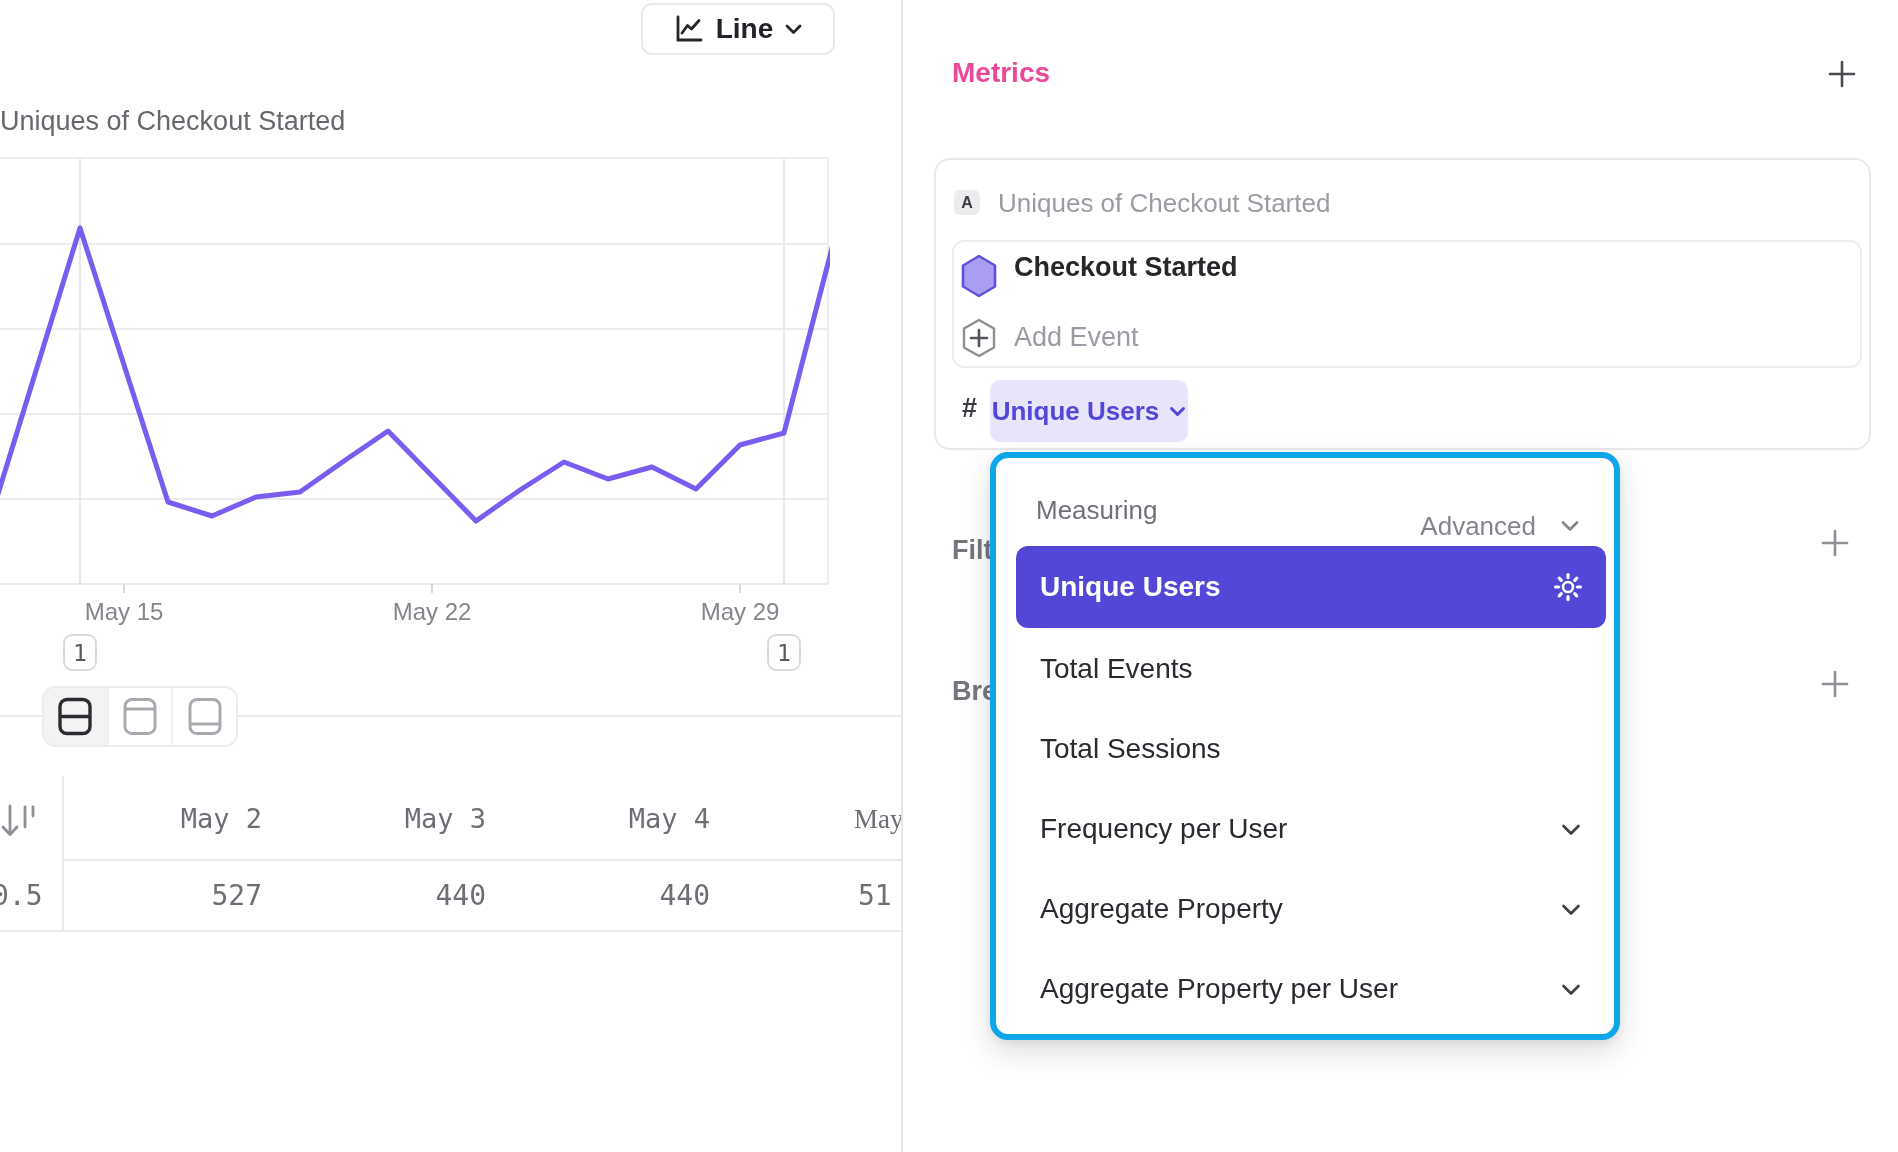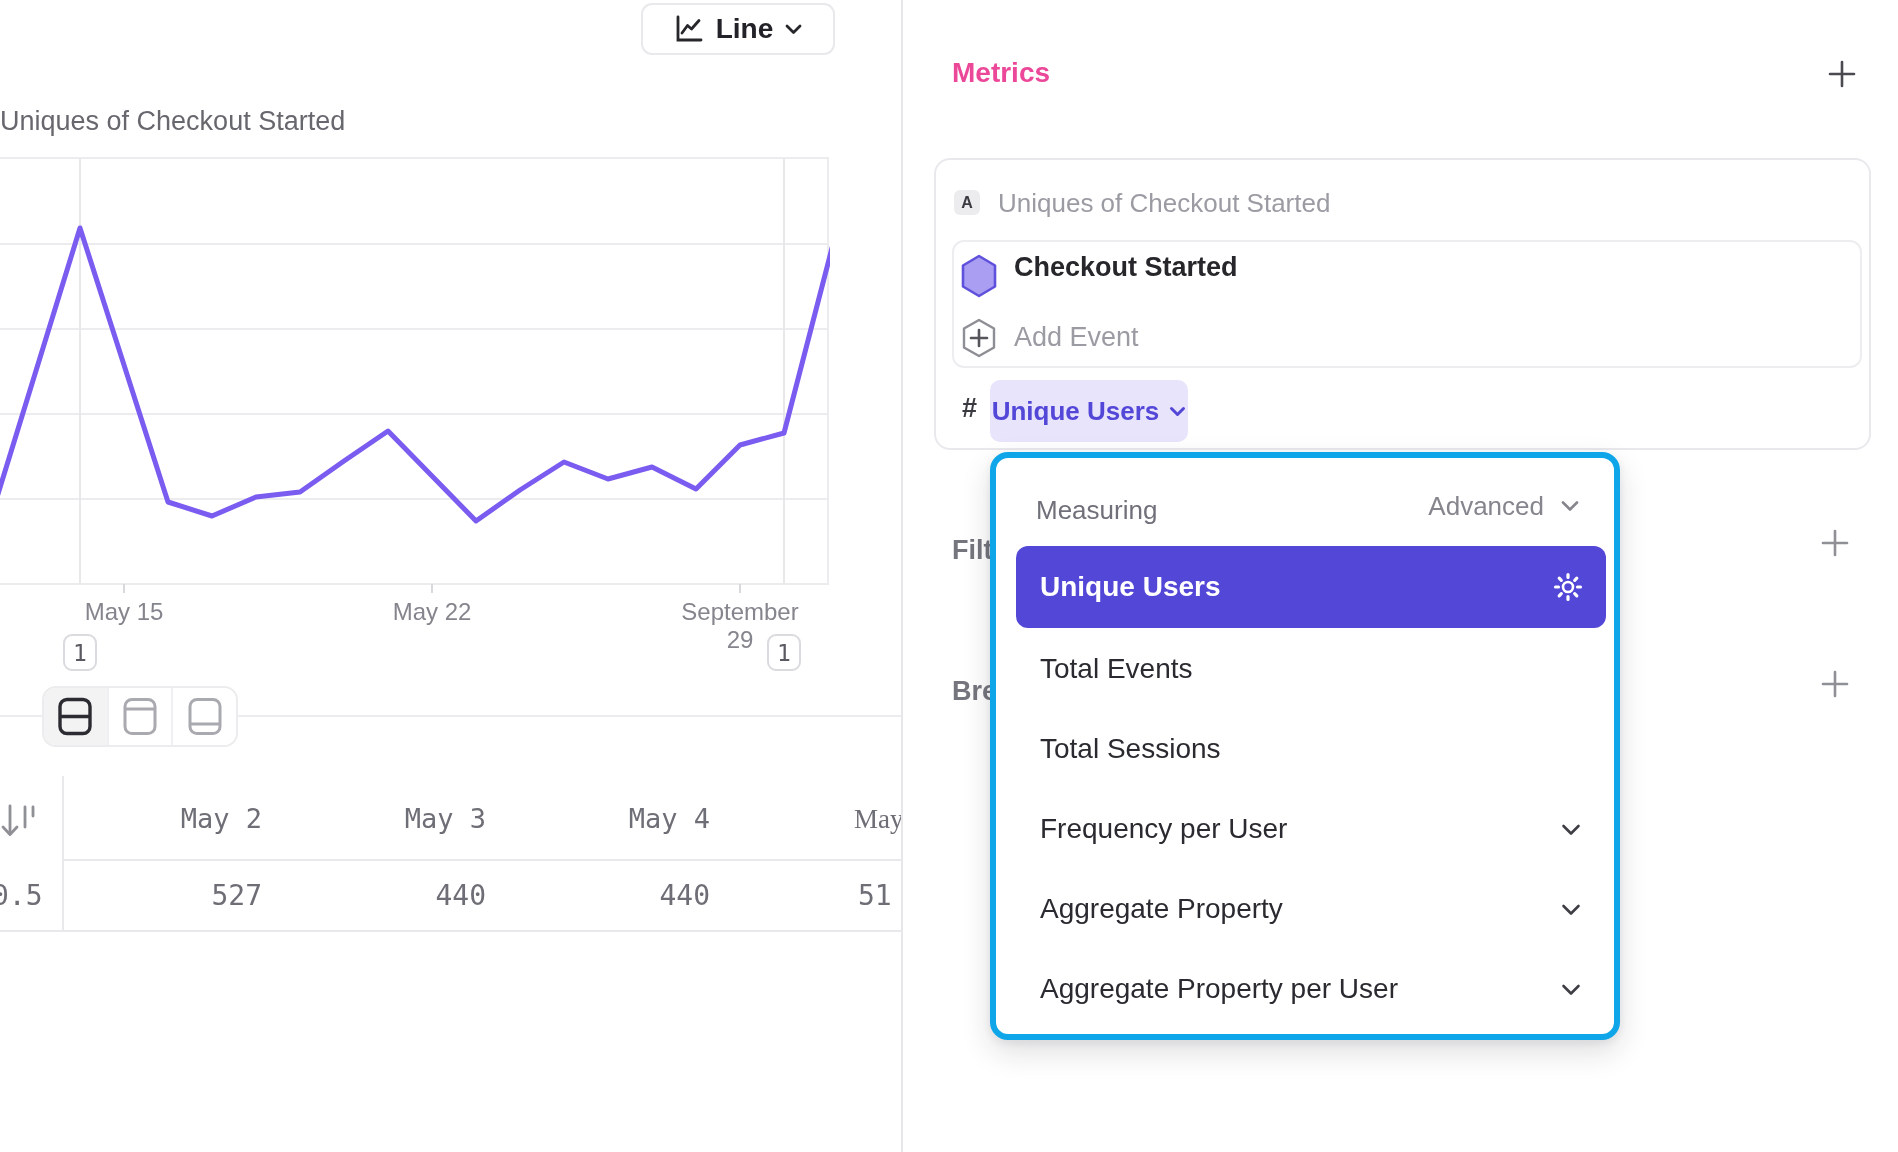--- a/index.html
+++ b/index.html
@@ -91,21 +91,21 @@
   .measure-chip .chip-label{font-size:26px;font-weight:600;color:#5347d8;white-space:nowrap;}
 
   .section-heading{position:absolute;font-size:27px;font-weight:700;color:#75757d;z-index:1;}
 
   .dropdown{
     position:absolute;left:990px;top:452px;width:630px;height:588px;background:#fff;
     border:6px solid #0ea5e9;border-radius:18px;z-index:20;box-sizing:border-box;
     box-shadow:0 12px 30px rgba(25,25,40,.14), 0 3px 8px rgba(25,25,40,.07);
   }
   .dd-measuring{position:absolute;left:40px;top:36px;line-height:32px;font-size:26px;color:#70707a;}
-  .dd-advanced{position:absolute;right:34px;top:32px;height:32px;display:flex;align-items:center;gap:16px;cursor:pointer;}
+  .dd-advanced{position:absolute;right:34px;top:52px;height:32px;display:flex;align-items:center;gap:24px;cursor:pointer;}
   .dd-advanced .adv-label{font-size:26px;color:#85858d;}
   .dd-selected{
     position:absolute;left:20px;top:88px;width:590px;height:82px;background:#5347d8;border-radius:12px;
     display:flex;align-items:center;justify-content:space-between;padding:0 22px 0 24px;box-sizing:border-box;cursor:pointer;
   }
   .dd-selected .sel-label{font-size:28px;font-weight:600;color:#ffffff;}
   .dd-option{
     position:absolute;left:20px;width:590px;height:80px;display:flex;align-items:center;
     justify-content:space-between;padding:0 24px;box-sizing:border-box;border-radius:12px;cursor:pointer;
   }
@@ -146,21 +146,21 @@
       <line x1="784" x2="784" y1="158" y2="584" stroke="#e8e8eb" stroke-width="2"></line>
       <line x1="124" x2="124" y1="584" y2="593" stroke="#d9d9dd" stroke-width="2"></line>
       <line x1="432" x2="432" y1="584" y2="593" stroke="#d9d9dd" stroke-width="2"></line>
       <line x1="740" x2="740" y1="584" y2="593" stroke="#d9d9dd" stroke-width="2"></line>
       <polyline points="-10,520 80,228 168,502 212,516 256,497 300,492 344,461 388,431 432,476 476,521 520,490 564,462 608,479 652,467 696,489 740,445 784,433 832,248" fill="none" stroke="#7A5CF0" stroke-width="5" stroke-linejoin="round" stroke-linecap="round"></polyline>
     </svg>
 
   <div id="x-labels">
       <div class="x-label" style="left: 54px;">May 15</div>
       <div class="x-label" style="left: 362px;">May 22</div>
-      <div class="x-label" style="left: 670px;">September 29</div>
+      <div class="x-label" style="left: 670px;">May 29</div>
     </div>
   <div id="annot-badges">
       <div class="annot-badge" style="left: 63px;">1</div>
       <div class="annot-badge" style="left: 767px;">1</div>
     </div>
 
   <div class="h-divider"></div>
 
   <div class="layout-toggle">
     <div class="cell active">

